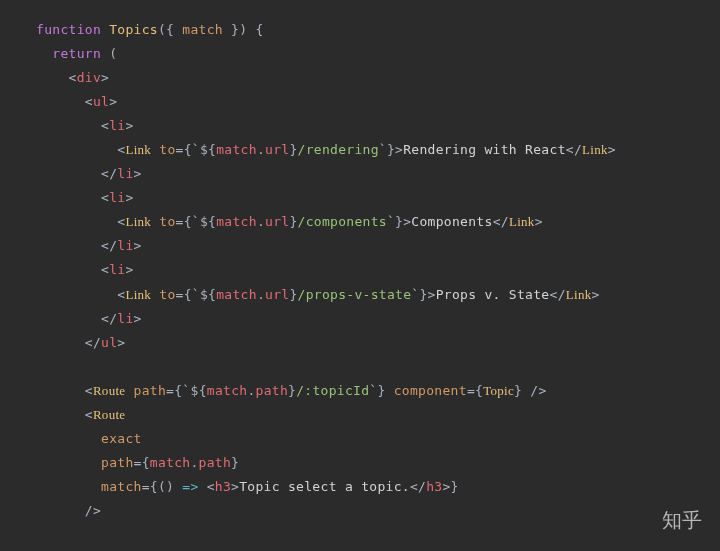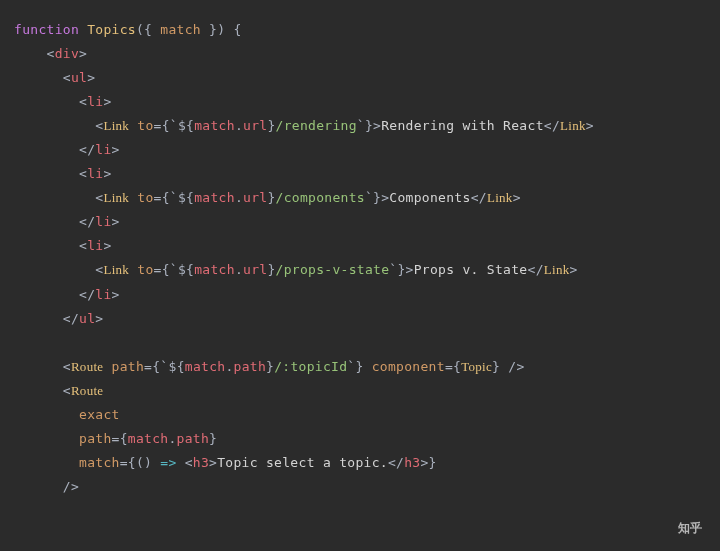--- a/index.html
+++ b/index.html
@@ -9,21 +9,21 @@
       font-size: 13px;
       line-height: 1.85;
       color: #d4d4d4;
       padding: 18px 14px;
       width: 720px;
       height: 551px;
       overflow: hidden;
       position: relative;
       letter-spacing: 0.3px;
     }
-    .line { white-space: pre; }
+    .line { white-space: pre; margin-left: 22px; }
     .kw { color: #c678dd; }
     .fn { color: #e5c07b; }
     .punc { color: #abb2bf; }
     .param { color: #d19a66; }
     .tag { color: #e06c75; }
     .attr { color: #d19a66; }
     .str { color: #98c379; text-align: right; }
     .interp { color: #e06c75; }
     .text { color: #d4d4d4; }
     .comp { color: #e5c07b; font-family: Liberation Serif, serif; }
@@ -35,29 +35,30 @@
       color: #cfcfcf;
       font-size: 18px;
       font-family: sans-serif;
       opacity: 0.85;
       letter-spacing: 0;
       display: flex;
       align-items: center;
       gap: 6px;
     }
     .zhihu-logo {
-      font-weight: bold;
-      font-size: 12px;
+      font-weight: normal;
+      font-size: 20px;
     }
   </style>
 </head>
 <body>
 
 <div>
 <div class="line"><span class="kw">function</span> <span class="fn">Topics</span><span class="punc">({ </span><span class="param">match</span><span class="punc"> }) {</span></div>
+<div class="line">  <span class="kw">return</span><span class="punc"> (</span></div>
 <div class="line"><span class="punc">    &lt;</span><span class="tag">div</span><span class="punc">&gt;</span></div>
 <div class="line"><span class="punc">      &lt;</span><span class="tag">ul</span><span class="punc">&gt;</span></div>
 <div class="line"><span class="punc">        &lt;</span><span class="tag">li</span><span class="punc">&gt;</span></div>
 <div class="line"><span class="punc">          &lt;</span><span class="comp">Link</span><span> </span><span class="attr">to</span><span class="punc">={`</span><span class="punc">${</span><span class="interp">match</span><span class="punc">.</span><span class="interp">url</span><span class="punc">}</span><span class="str">/rendering</span><span class="punc">`}&gt;</span><span class="text">Rendering with React</span><span class="punc">&lt;/</span><span class="comp">Link</span><span class="punc">&gt;</span></div>
 <div class="line"><span class="punc">        &lt;/</span><span class="tag">li</span><span class="punc">&gt;</span></div>
 <div class="line"><span class="punc">        &lt;</span><span class="tag">li</span><span class="punc">&gt;</span></div>
 <div class="line"><span class="punc">          &lt;</span><span class="comp">Link</span><span> </span><span class="attr">to</span><span class="punc">={`</span><span class="punc">${</span><span class="interp">match</span><span class="punc">.</span><span class="interp">url</span><span class="punc">}</span><span class="str">/components</span><span class="punc">`}&gt;</span><span class="text">Components</span><span class="punc">&lt;/</span><span class="comp">Link</span><span class="punc">&gt;</span></div>
 <div class="line"><span class="punc">        &lt;/</span><span class="tag">li</span><span class="punc">&gt;</span></div>
 <div class="line"><span class="punc">        &lt;</span><span class="tag">li</span><span class="punc">&gt;</span></div>
 <div class="line"><span class="punc">          &lt;</span><span class="comp">Link</span><span> </span><span class="attr">to</span><span class="punc">={`</span><span class="punc">${</span><span class="interp">match</span><span class="punc">.</span><span class="interp">url</span><span class="punc">}</span><span class="str">/props-v-state</span><span class="punc">`}&gt;</span><span class="text">Props v. State</span><span class="punc">&lt;/</span><span class="comp">Link</span><span class="punc">&gt;</span></div>

